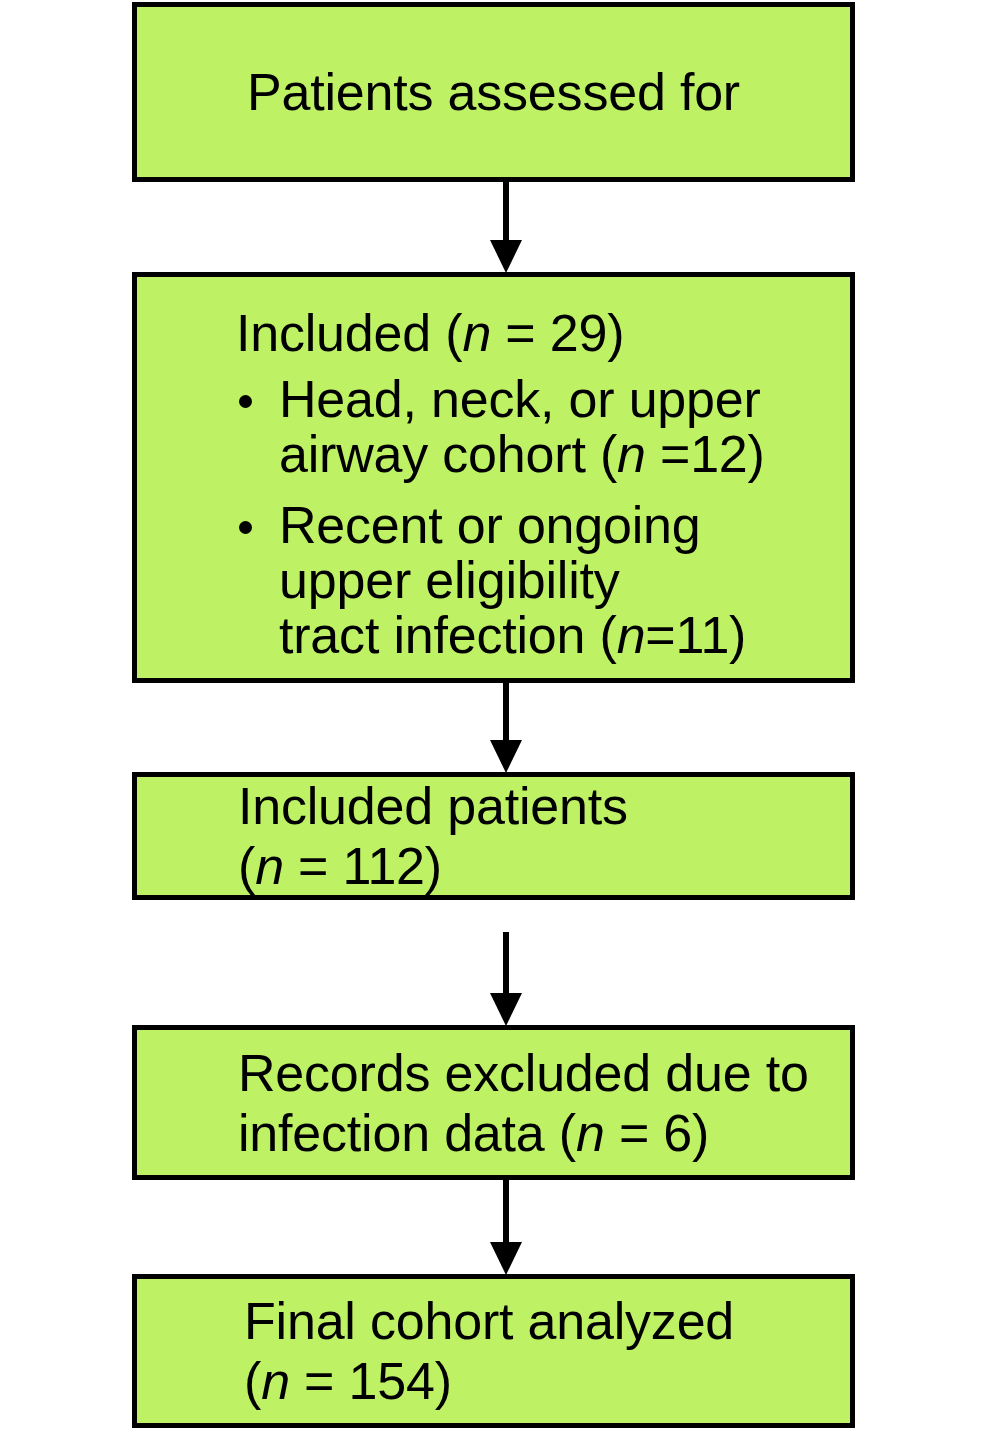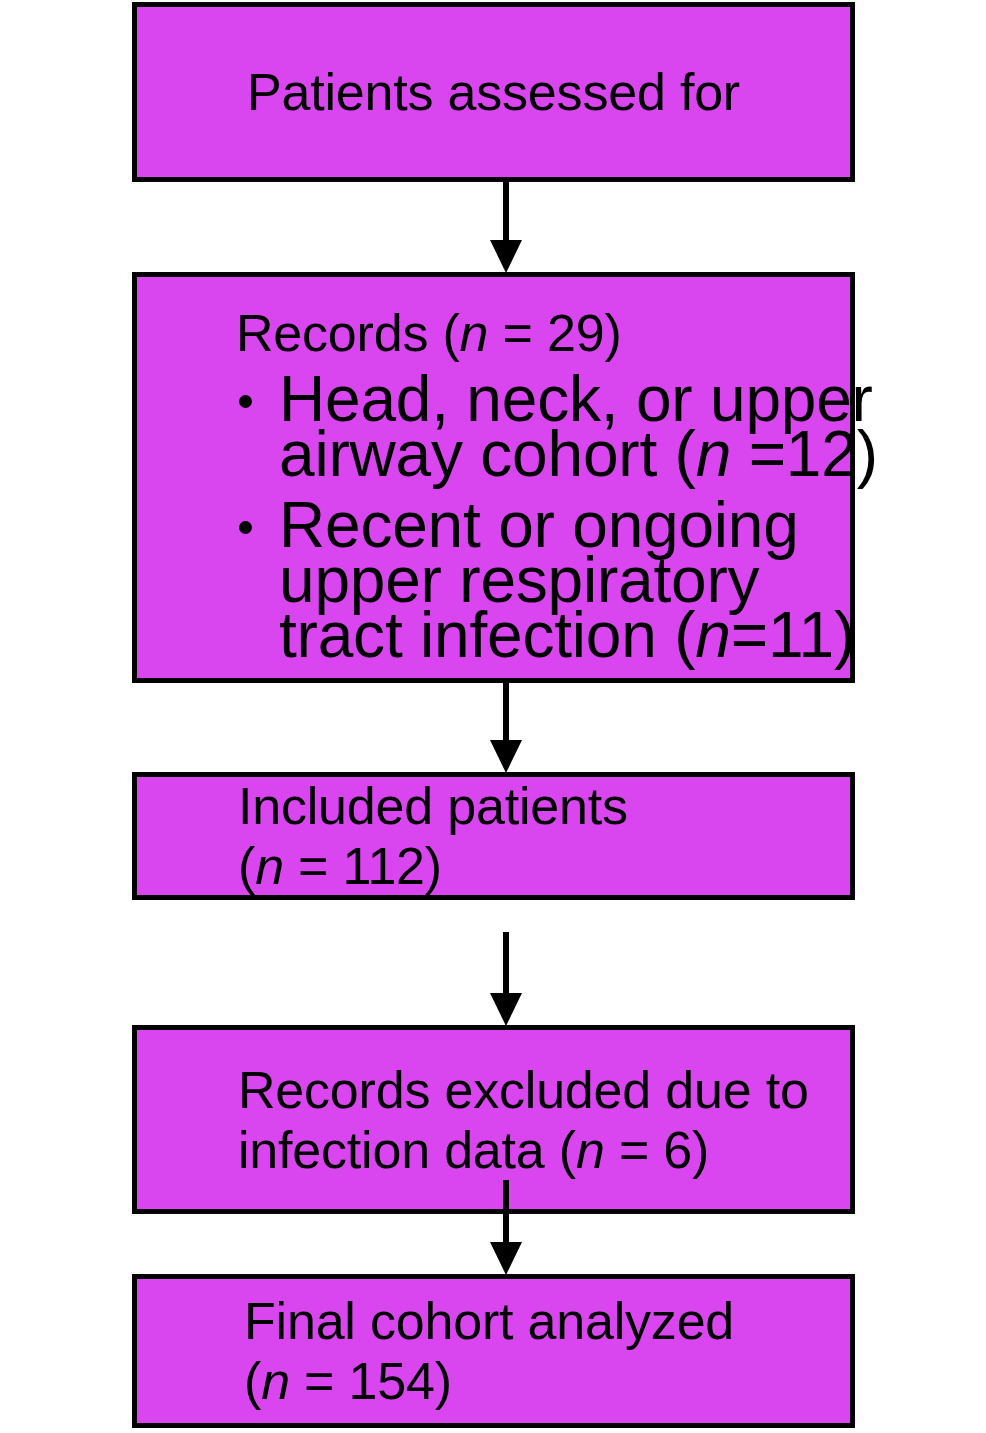--- a/index.html
+++ b/index.html
@@ -25,21 +25,21 @@
     width: 986px;
     height: 1433px;
   }
 
   .node-box {
     position: absolute;
     left: 132px;
     width: 723px;
     box-sizing: border-box;
     border: 5px solid #000000;
-    background: #d946ef;
+    background: #bef264;
   }
 
   .node-inner {
     position: absolute;
     left: 0;
     top: 0;
     width: 100%;
     height: 100%;
     box-sizing: border-box;
     display: flex;
@@ -74,21 +74,21 @@
     margin-bottom: 9px;
   }
   .bullet-list {
     margin: 0;
     padding: 0;
     list-style: none;
   }
   .bullet-item {
     position: relative;
     padding-left: 43px;
-    font-size: 64px;
+    font-size: 52px;
     line-height: 55px;
     letter-spacing: -0.2px;
     margin-bottom: 16px;
   }
   .bullet-item:last-child { margin-bottom: 0; }
   .bullet-dot {
     position: absolute;
     left: 3px;
     top: 23px;
     width: 13px;
@@ -96,21 +96,21 @@
     border-radius: 50%;
     background: #000000;
   }
   .bullet-line { display: block; white-space: nowrap; }
 
   
   #box-included { top: 772px; height: 128px; }
   #box-included .node-inner { align-items: flex-start; padding: 0 0 0 101px; }
 
   
-  #box-records { top: 1025px; height: 189px; }
+  #box-records { top: 1025px; height: 155px; }
   #box-records .node-inner { align-items: flex-start; padding: 0 0 0 101px; }
 
   
   #box-final { top: 1274px; height: 154px; }
   #box-final .node-inner { align-items: flex-start; padding: 0 0 0 101px; margin-left: 6px; }
 
   .ital-n {
     font-style: italic;
   }
 
@@ -161,39 +161,39 @@
   </div>
 
   <div class="arrow" id="arrow-1">
     <div class="arrow-shaft"></div>
     <div class="arrow-head"></div>
   </div>
 
   <div class="node-box" id="box-excluded">
     <div class="node-inner">
       <div class="excl-header">
-        <span>Records (</span><span class="ital-n">n</span><span> = 29)</span>
+        <span>Included (</span><span class="ital-n">n</span><span> = 29)</span>
       </div>
       <ul class="bullet-list">
         <li class="bullet-item">
           <span class="bullet-dot"></span>
           <span class="bullet-line">
             <span>Head, neck, or upper</span>
           </span>
           <span class="bullet-line">
             <span>airway cohort (</span><span class="ital-n">n</span><span> =12)</span>
           </span>
         </li>
         <li class="bullet-item">
           <span class="bullet-dot"></span>
           <span class="bullet-line">
             <span>Recent or ongoing</span>
           </span>
           <span class="bullet-line">
-            <span>upper respiratory</span>
+            <span>upper eligibility</span>
           </span>
           <span class="bullet-line">
             <span>tract infection (</span><span class="ital-n">n</span><span>=11)</span>
           </span>
         </li>
       </ul>
     </div>
   </div>
 
   <div class="arrow" id="arrow-2">

